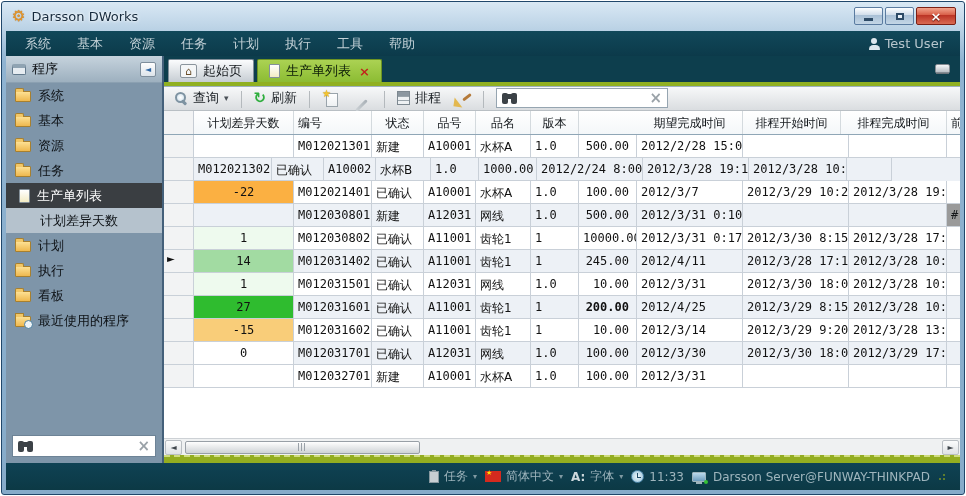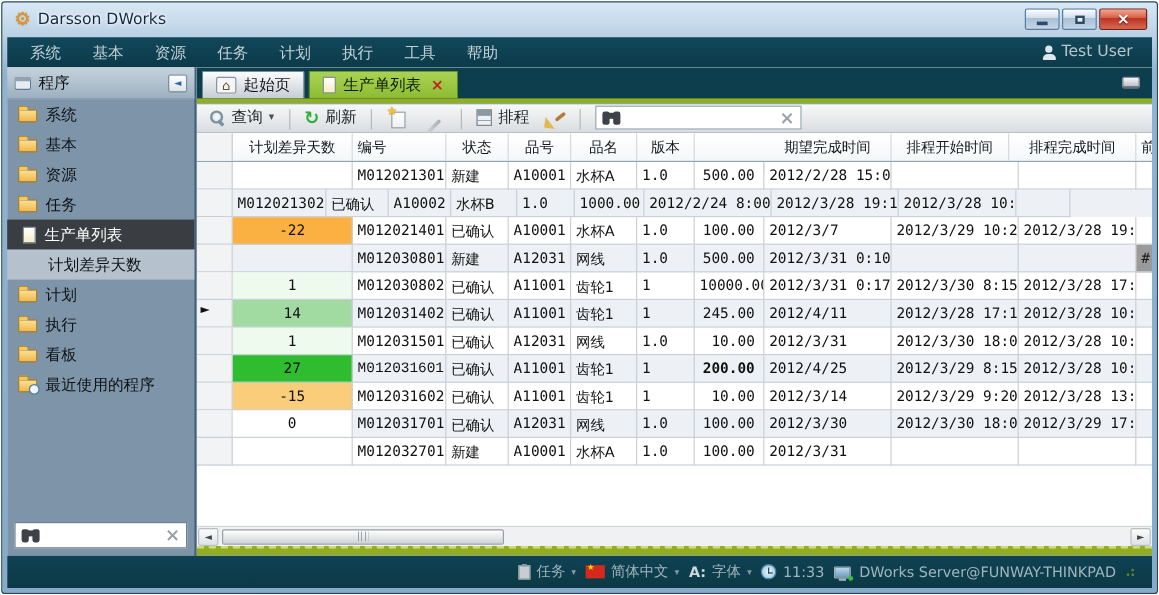--- a/index.html
+++ b/index.html
@@ -394,21 +394,21 @@
                 <div class="td mono" style="width: 48px;">1.0</div>
                 <div class="td mono right" style="width: 58px;">10.00</div>
                 <div class="td mono" style="width: 106px;">2012/3/31</div>
                 <div class="td mono" style="width: 106px;">2012/3/30 18:00</div>
                 <div class="td mono" style="width: 98px;">2012/3/28 10:52</div>
                 <div class="td mono" style="width: 45px;"></div>
               </div>
               <div class="trow alt">
                 <div class="td indcol"></div>
                 <div class="td mono diff" style="width: 100px; background: rgb(47, 188, 47);">27</div>
-                <div class="td mono" style="width: 78px; font-family: Liberation Mono, monospace;">M012031601</div>
+                <div class="td mono" style="width: 78px;">M012031601</div>
                 <div class="td" style="width: 52px;">已确认</div>
                 <div class="td mono" style="width: 52px;">A11001</div>
                 <div class="td" style="width: 55px;">齿轮1</div>
                 <div class="td mono" style="width: 48px;">1</div>
                 <div class="td mono right" style="width: 58px; font-weight: bold;">200.00</div>
                 <div class="td mono" style="width: 106px;">2012/4/25</div>
                 <div class="td mono" style="width: 106px;">2012/3/29 8:15</div>
                 <div class="td mono" style="width: 98px;">2012/3/28 10:52</div>
                 <div class="td mono" style="width: 45px;"></div>
               </div>
@@ -486,19 +486,19 @@
         <span class="icon-fontA">A:</span>
         <span>字体</span>
         <span class="scaret">▾</span>
       </div>
       <div class="sgroup">
         <span class="icon-clock"></span>
         <span>11:33</span>
       </div>
       <div class="sgroup">
         <span class="icon-monitor"></span>
-        <span>DWorks Server@FUNWAY-THINKPAD</span>
+        <span>Darsson Server@FUNWAY-THINKPAD</span>
       </div>
       <span class="resize-grip"></span>
     </div>
 
   </div>
 </div>
 
 </body></html>

